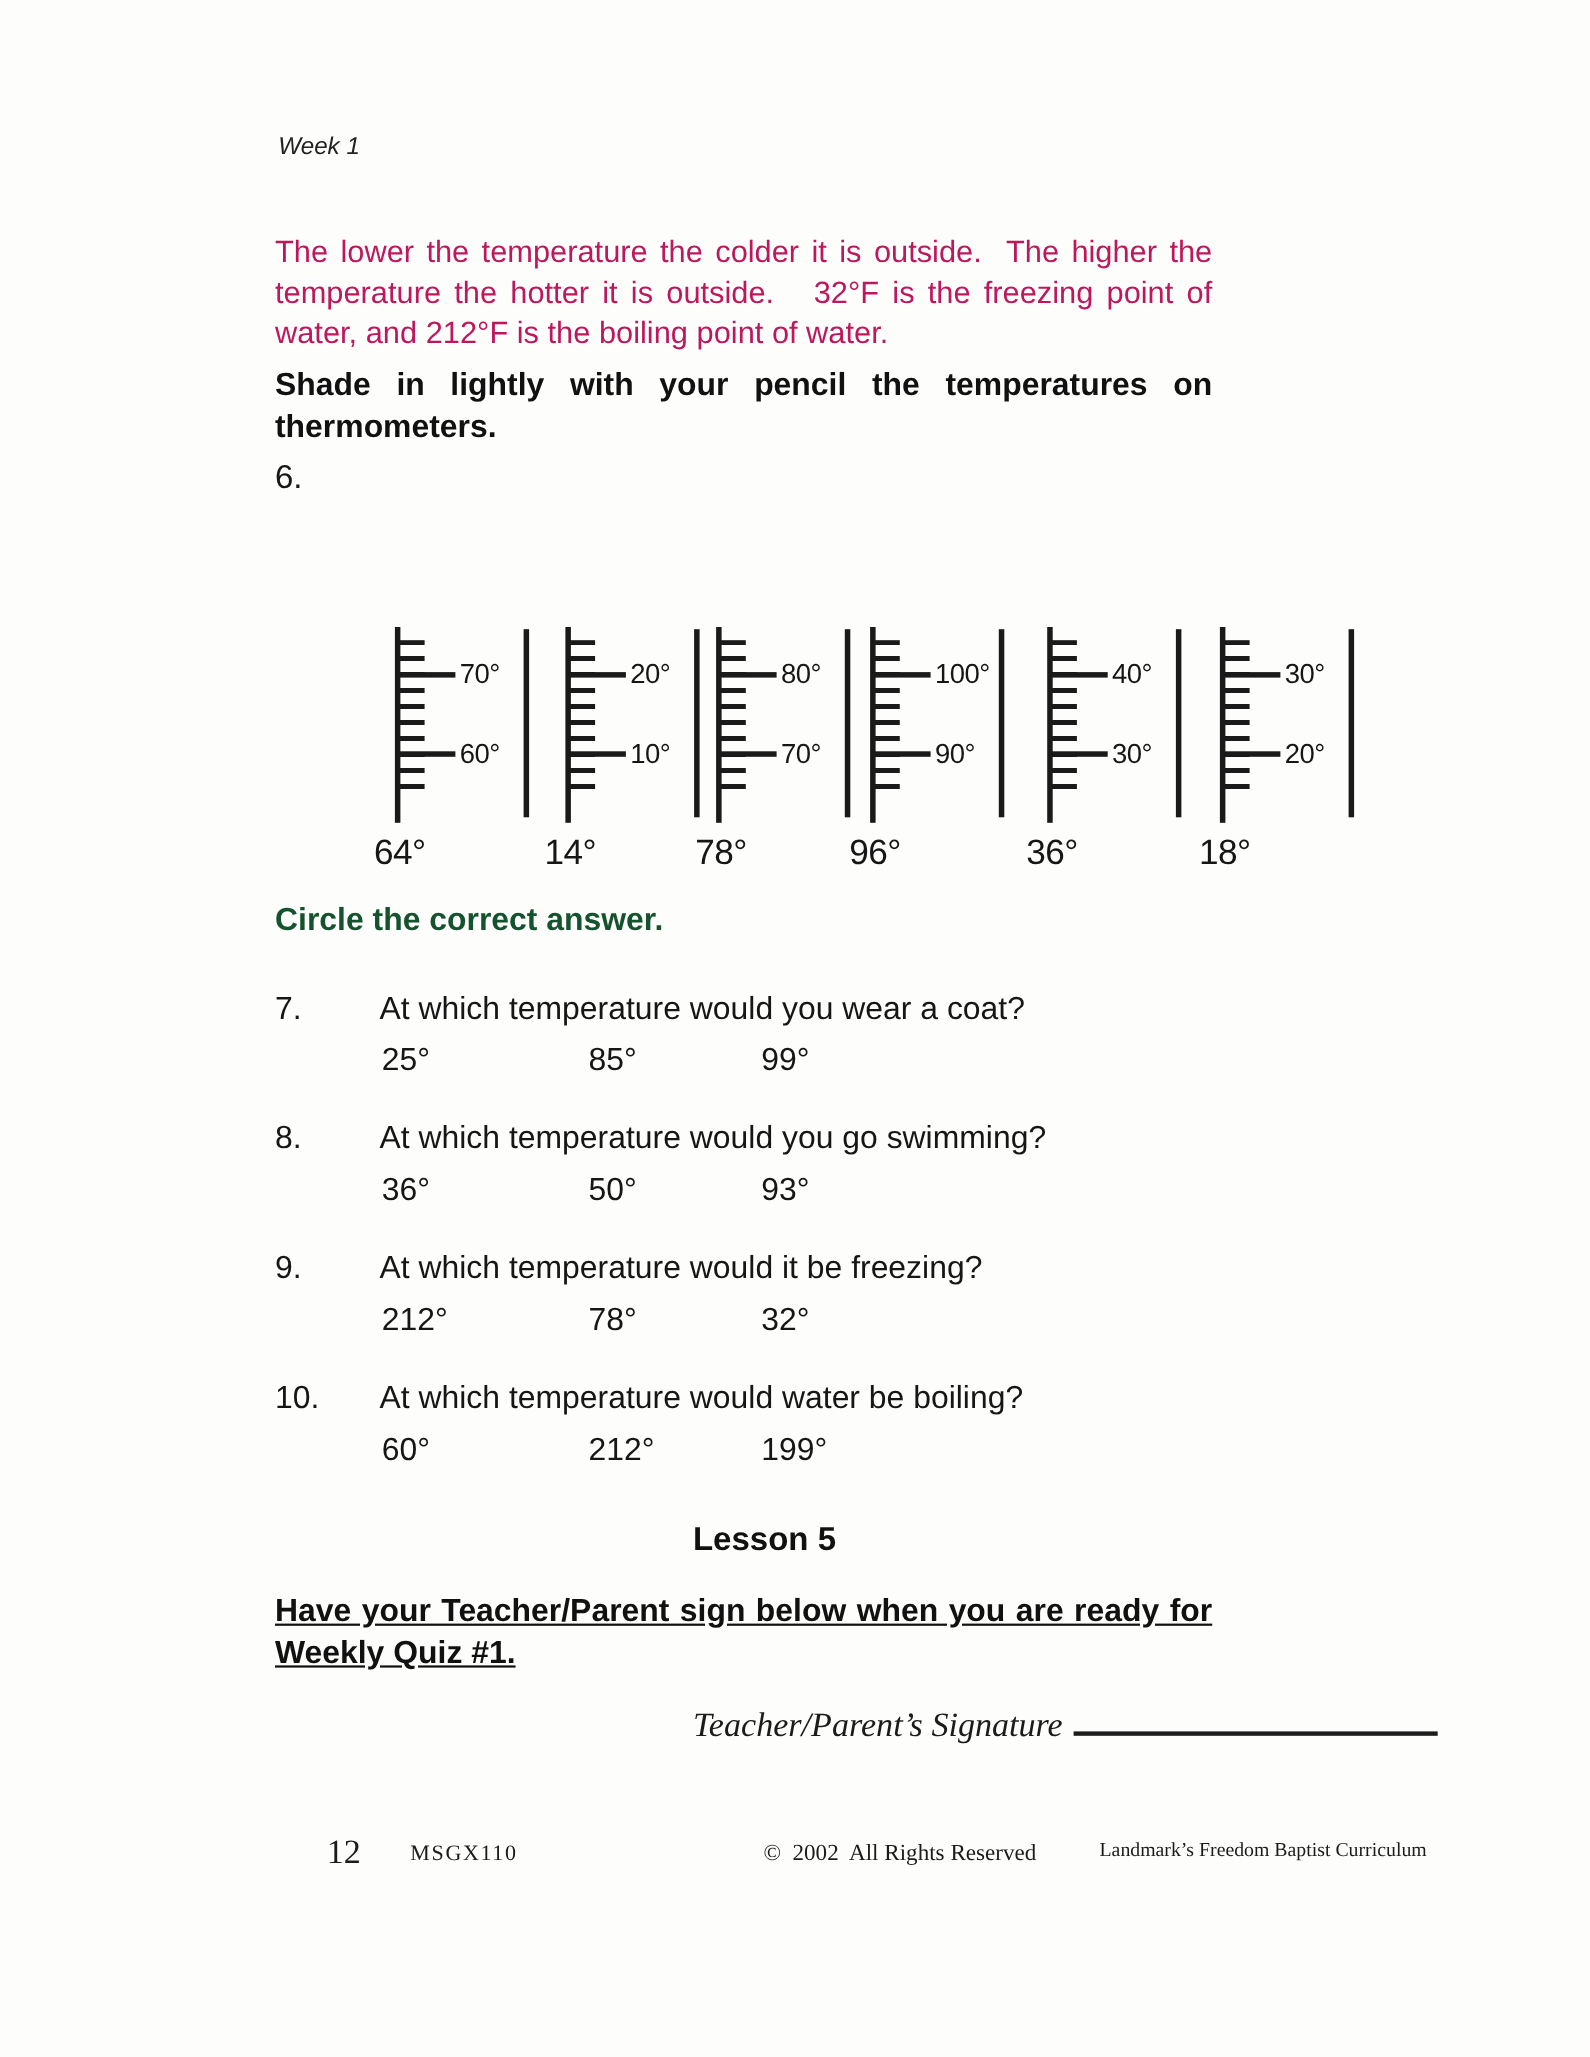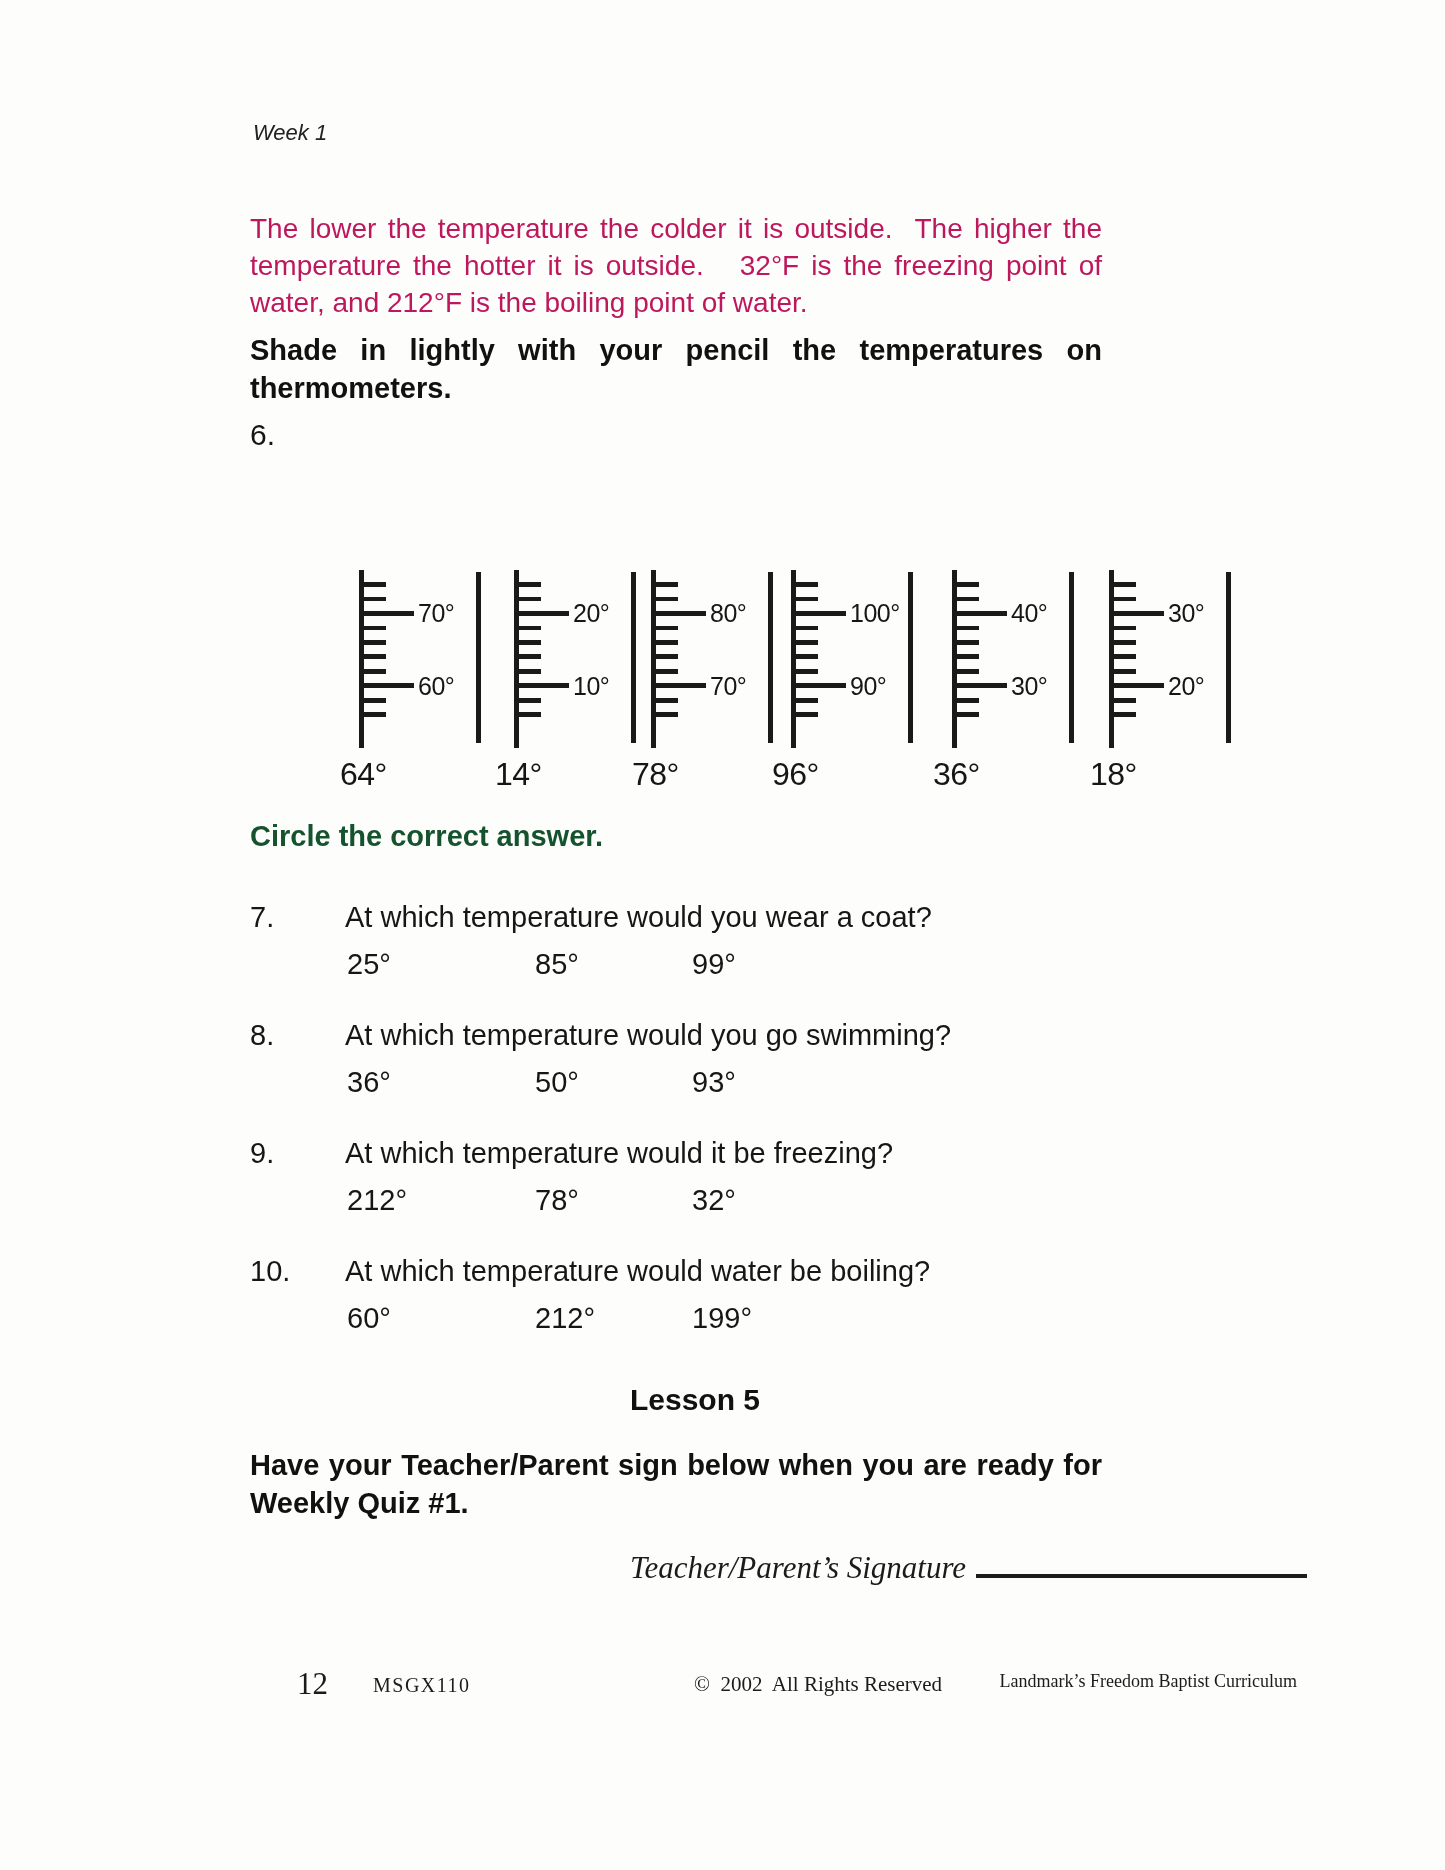--- a/index.html
+++ b/index.html
@@ -72,21 +72,21 @@
   .q-c2{left:535px;}
   .q-c3{left:692px;}
   
   .lesson{
     position:absolute;left:250px;top:1383px;width:890px;
     text-align:center;font-size:30px;font-weight:bold;color:#111;
   }
   .sign-head{
     position:absolute;left:250px;top:1446px;width:852px;
     font-size:29px;line-height:38px;font-weight:bold;
-    text-align:justify;color:#111;
+    text-align:justify;color:#111;text-decoration:underline;
   }
   .sig-row{
     position:absolute;left:630px;top:1550px;white-space:nowrap;
   }
   .sig-label{
     font-family:"Liberation Serif",serif;font-style:italic;
     font-size:31px;color:#1b1b1b;
   }
   .sig-line{
     display:inline-block;width:331px;height:4px;

